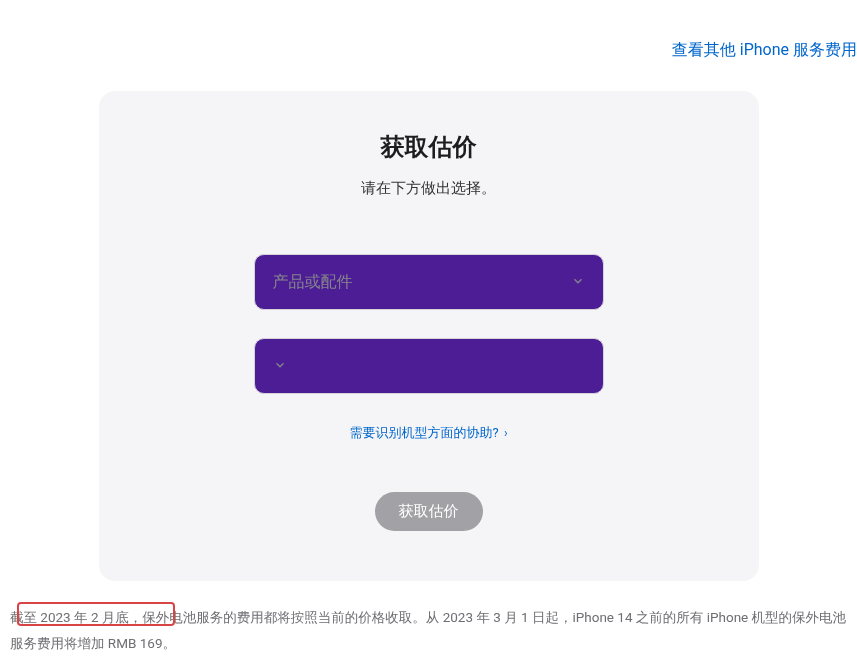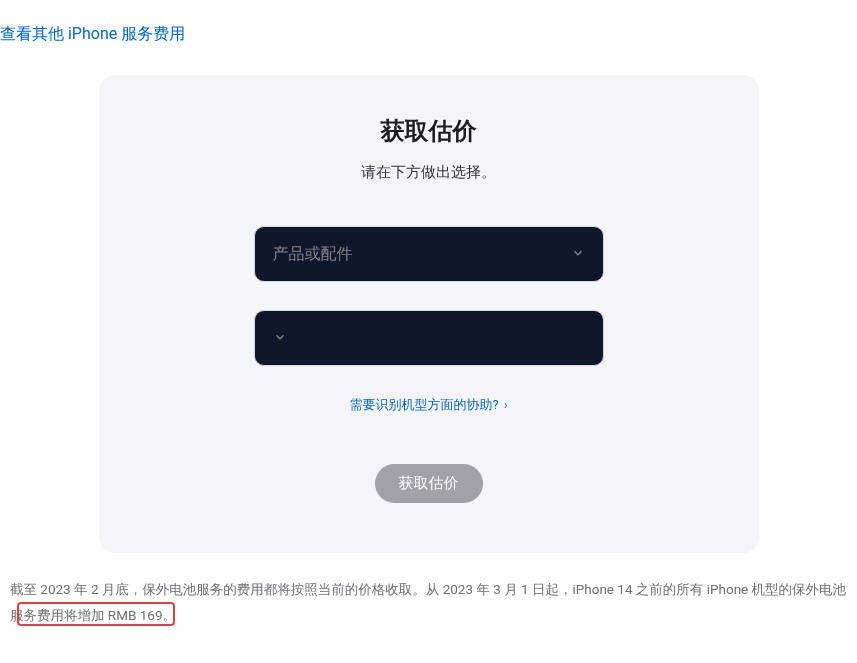--- a/index.html
+++ b/index.html
@@ -8,22 +8,22 @@
       box-sizing: border-box;
     }
     body {
       font-family: -apple-system, BlinkMacSystemFont, "Segoe UI", Roboto, "Helvetica Neue", Arial, sans-serif;
       background: #fff;
       width: 857px;
       height: 663px;
       position: relative;
     }
     .top-link {
-      text-align: left;
-      padding-top: 24px;
+      text-align: right;
+      padding-top: 40px;
       padding-bottom: 30px;
     }
     .top-link a {
       color: #0066cc;
       text-decoration: none;
       font-size: 16px;
     }
     .card {
       width: 660px;
       margin: 0 auto;
@@ -34,27 +34,27 @@
     }
     .card-title {
       font-size: 24px;
       font-weight: 600;
       color: #1d1d1f;
       margin-bottom: 16px;
     }
     .card-subtitle {
       font-size: 15px;
       color: #333;
-      margin-bottom: 44px;
+      margin-bottom: 56px;
     }
     .select-wrapper {
       position: relative;
       width: 350px;
       margin: 0 auto 28px auto;
-      background: #0f172a;
+      background: #4c1d95;
       border: 1px solid #d2d2d7;
       border-radius: 10px;
       height: 56px;
       display: flex;
       align-items: center;
       padding: 0 18px;
       cursor: pointer;
     }
     .select-placeholder {
       color: #86868b;

